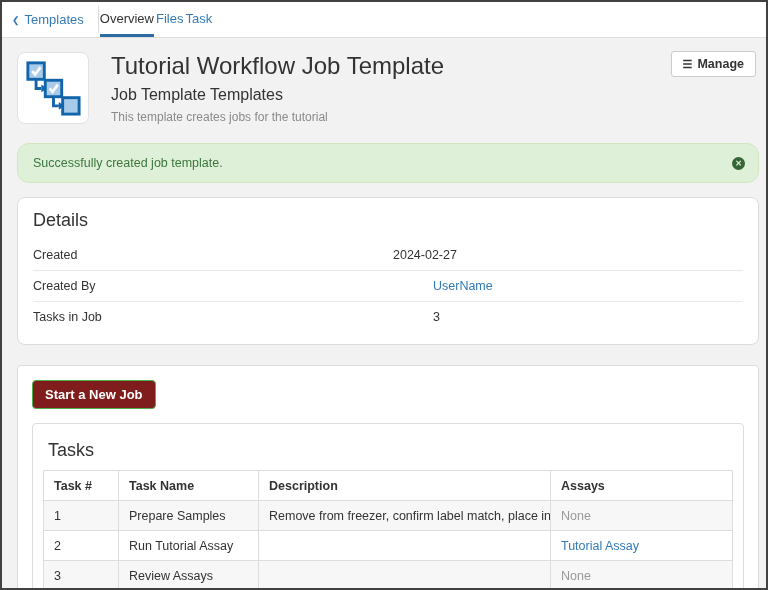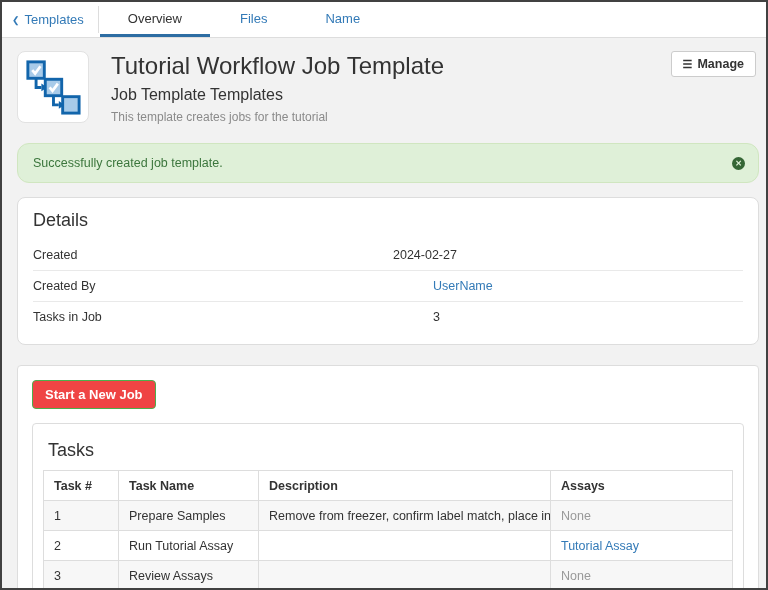--- a/index.html
+++ b/index.html
@@ -17,26 +17,26 @@
     height: 36px; background: #fff; border-bottom: 1px solid #ddd;
     display: flex; align-items: stretch;
   }
   .crumb {
     display: flex; align-items: center; padding: 0 14px 0 10px;
     color: #337ab7; font-size: 13px; cursor: pointer;
   }
   .crumb .chev { font-size: 9px; margin-right: 5px; position: relative; top: 0px; }
   .vdivider { width: 1px; background: #ddd; margin: 4px 0; }
   .tab {
-    display: flex; align-items: center; padding: 0 28px; margin: 0 1px;
+    display: flex; align-items: center; padding: 0 0; margin: 0 1px;
     font-size: 13px; color: #337ab7; cursor: pointer; border-bottom: 3px solid transparent;
   }
   .tab.active { color: #333; border-bottom-color: #2d6da3; }
   
-  .page-header { display: flex; padding: 13px 10px 8px 15px; }
+  .page-header { display: flex; padding: 13px 10px 8px 15px; align-items: flex-end; }
   .icon-card {
     width: 72px; height: 72px; background: #fff; border: 1px solid #e2e2e2;
     border-radius: 8px; display: flex; align-items: center; justify-content: center;
     flex: 0 0 auto;
   }
   .header-text { margin-left: 22px; flex: 1 1 auto; padding-top: 1px; }
   .page-title { font-size: 24px; font-weight: 400; color: #333; line-height: 28px; }
   .page-subtitle { font-size: 16px; color: #333; margin-top: 6px; }
   .page-desc { font-size: 12px; color: #8a8a8a; margin-top: 6px; }
   .manage-btn {
@@ -65,21 +65,21 @@
   .panel-heading { font-size: 18px; font-weight: 400; color: #333; line-height: 20px; }
   .details-rows { margin-top: 10px; }
   .detail-row { display: flex; padding: 8px 0; }
   .detail-row + .detail-row { border-top: 1px solid #e9e9e9; gap: 40px; }
   .detail-label { width: 360px; flex: 0 0 auto; color: #333; }
   .detail-value { flex: 1 1 auto; color: #333; }
   a.link, .link { color: #337ab7; text-decoration: none; cursor: pointer; }
   
   .actions-panel { margin-top: 20px; padding: 14px; border-radius: 4px 4px 0 0; }
   .btn-green {
-    display: inline-block; background: #ef4444; border: 1px solid #4cae4c;
+    display: inline-block; background: #7f1d1d; border: 1px solid #4cae4c;
     border-radius: 4px; color: #fff; font-size: 13px; font-weight: bold;
     padding: 6px 12px; cursor: pointer;
   }
   .tasks-card {
     margin-top: 14px; border: 1px solid #ddd; border-radius: 4px;
     padding: 10px 10px 8px 10px; background: #fff;
   }
   .tasks-heading { margin: 6px 0 10px 5px; }
   table.tasks { width: 100%; border-collapse: collapse; font-size: 12.5px; table-layout: fixed; }
   table.tasks th, table.tasks td {
@@ -97,21 +97,21 @@
 <body>
 
 <div class="tabbar">
   <div class="crumb">
     <span class="chev">❮</span>
     <span>Templates</span>
   </div>
   <div class="vdivider"></div>
   <div class="tab active">Overview</div>
   <div class="tab">Files</div>
-  <div class="tab">Name</div>
+  <div class="tab">Task</div>
 </div>
 
 <div class="page-header">
   <div class="icon-card">
     <svg width="58" height="58" viewBox="0 0 60 60">
       <path d="M12.5,21 V30.5 H18" fill="none" stroke="#1265ab" stroke-width="3"></path>
       <polygon points="18,26.5 24,30.5 18,34.5" fill="#1265ab"></polygon>
       <path d="M30.5,39 V48.5 H36" fill="none" stroke="#1265ab" stroke-width="3"></path>
       <polygon points="36,44.5 42,48.5 36,52.5" fill="#1265ab"></polygon>
       <rect x="4" y="4" width="17" height="17" fill="#a8cbe9" stroke="#1265ab" stroke-width="3"></rect>

